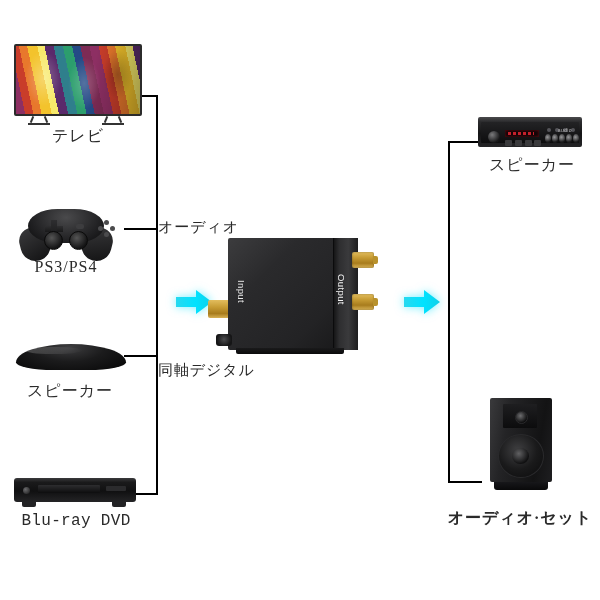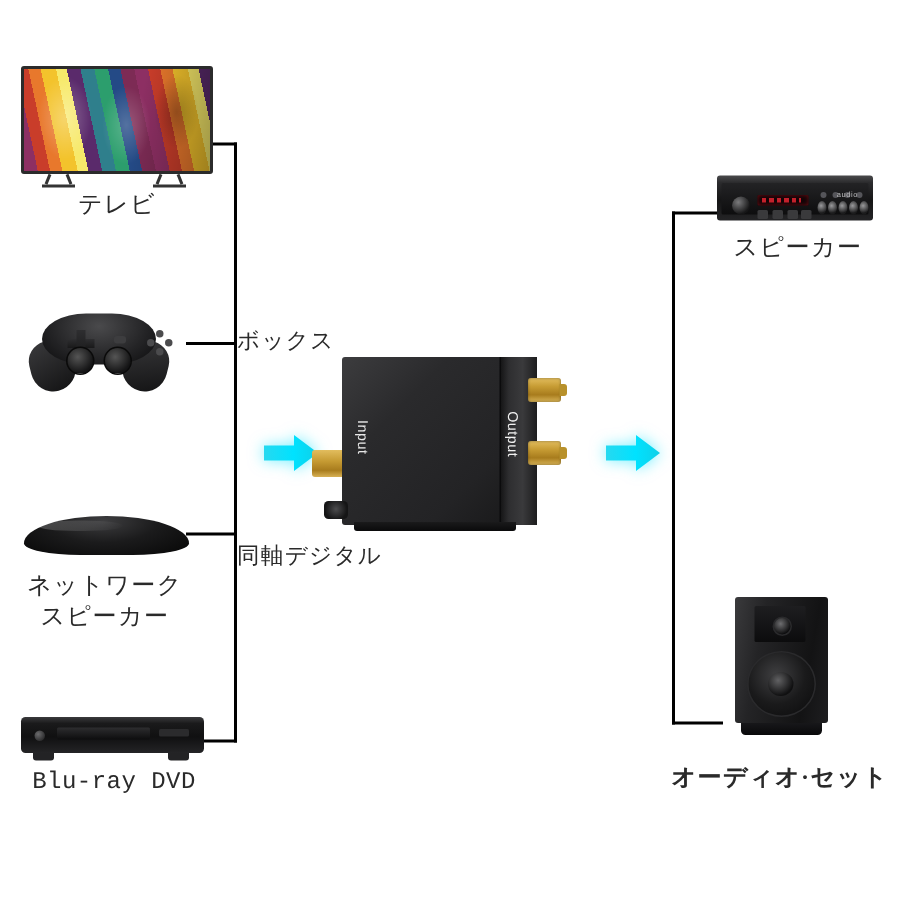--- a/index.html
+++ b/index.html
@@ -345,41 +345,41 @@
       <div class="pad-btns">
           <i></i>
           <i></i>
           <i></i>
           <i></i>
         </div>
     </div>
     <div class="pad-stick" id="pad-stick-l"></div>
     <div class="pad-stick" id="pad-stick-r"></div>
   </div>
+  <div class="label" id="pad-label">PS3/PS4</div>
 
   <div class="abs" id="netbox-device">
     <div id="netbox-shape"></div>
   </div>
   <div class="label" id="netbox-label">
-    <div>ネットワーク</div>
     <div>スピーカー</div>
   </div>
 
   <div class="abs" id="bluray-device">
     <div id="bluray-body">
       <div id="bluray-knob"></div>
       <div id="bluray-tray"></div>
       <div id="bluray-disp"></div>
     </div>
     <div class="br-foot" id="br-foot-l"></div>
     <div class="br-foot" id="br-foot-r"></div>
   </div>
   <div class="label" id="bluray-label">Blu-ray DVD</div>
 
-  <div class="label" id="optical-label">ボックス</div>
+  <div class="label" id="optical-label">オーディオ</div>
   <div class="label" id="coaxial-label">同軸デジタル</div>
 
   <div class="arrow" id="arrow-in">
     <svg viewBox="0 0 36 28" xmlns="http://www.w3.org/2000/svg">
       <defs>
         <linearGradient id="ag1" x1="0" y1="0" x2="1" y2="0">
           <stop offset="0%" stop-color="#26d9f0"></stop>
           <stop offset="55%" stop-color="#00e2ff"></stop>
           <stop offset="100%" stop-color="#0fd0e8"></stop>
         </linearGradient>

